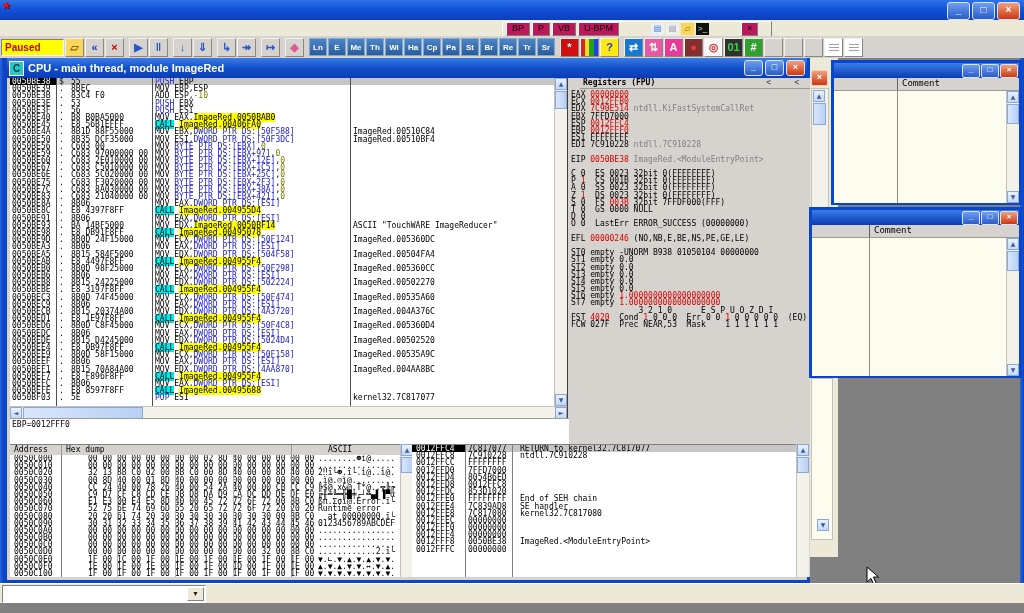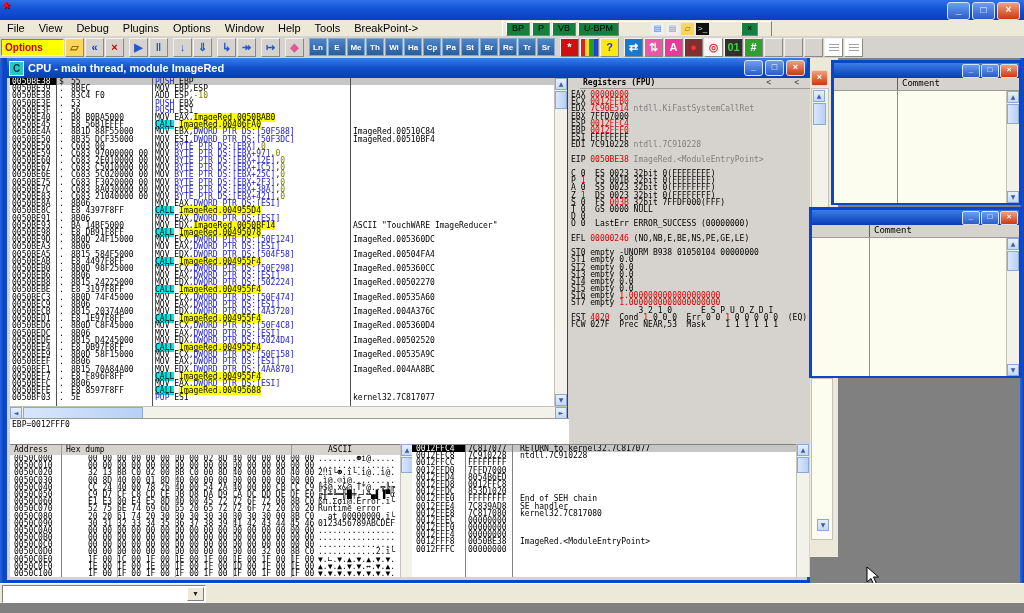--- a/index.html
+++ b/index.html
@@ -10,21 +10,21 @@
     background:linear-gradient(180deg,#2E72E8 0%,#1353D6 45%,#0A3EC0 100%);display:flex;align-items:center;}
   #app-icon{width:16px;height:16px;margin-left:3px;color:#E01818;font-weight:bold;font-size:17px;line-height:14px;text-shadow:1px 1px 0 #600;}
   #wincontrols{position:absolute;right:4px;top:2px;display:flex;gap:2px;}
   .xpbtn{width:21px;height:16px;border-radius:3px;border:1px solid #D8E4F8;
     background:linear-gradient(#6E9EF0,#2A5CC8);color:#fff;font-size:10px;line-height:14px;text-align:center;font-weight:bold;}
   .xpbtn.close{background:linear-gradient(#F0A080,#CC3810);}
   #menubar{position:absolute;left:0;top:20px;width:1024px;height:16px;background:#ECE9D8;border-bottom:1px solid #D0CDBD;display:flex;align-items:center;}
   .mitem{padding:1px 7px;color:#000;}
   #pluginbar{position:absolute;left:502px;top:1px;height:14px;display:flex;align-items:center;gap:2px;
     border:1px solid;border-color:#fff #808080 #808080 #fff;background:#ECE9D8;padding:0 3px;width:262px;}
-  .pbtn{height:12px;padding:0 5px;font-size:9px;line-height:11px;background:#15803d;border:1px solid;border-color:#fff #808080 #808080 #fff;}
+  .pbtn{height:12px;padding:0 5px;font-size:9px;line-height:11px;background:#be185d;border:1px solid;border-color:#fff #808080 #808080 #fff;}
   .picon{width:13px;height:12px;font-size:8px;line-height:12px;text-align:center;overflow:hidden;}
   #pluginbar .gap{width:28px;}
   #toolbar{position:absolute;left:0;top:36px;width:1024px;height:22px;background:#D6D3CE;border-bottom:1px solid #9C9A94;display:flex;align-items:center;}
   #paused{width:58px;height:15px;margin-left:1px;background:#FFFF00;color:#D00000;font-weight:bold;font-size:10px;line-height:15px;padding-left:3px;
     border:1px solid;border-color:#808080 #fff #fff #808080;}
   .tbtn{width:17px;height:17px;margin-left:1px;display:flex;align-items:center;justify-content:center;
     background:#D6D3CE;border:1px solid;border-color:#F4F2EC #8A8880 #8A8880 #F4F2EC;font-weight:bold;font-size:11px;}
   .lbtn{width:16px;height:16px;margin-left:1px;background:linear-gradient(#4E86C8,#2A5C9C);color:#fff;
     font-size:8px;font-weight:bold;display:flex;align-items:center;justify-content:center;border:1px solid #7FA8D0;}
   .rainbow{background:linear-gradient(90deg,#E02020 0 25%,#F0E020 25% 50%,#20A020 50% 75%,#2040E0 75% 100%)!important;}
@@ -117,48 +117,37 @@
   <div id="titlebar">
     <div id="app-icon">*</div>
     <div id="wincontrols">
       <div class="xpbtn">_</div>
       <div class="xpbtn">□</div>
       <div class="xpbtn close">×</div>
     </div>
   </div>
 
   <div id="menubar">
-    <div id="menu-items" style="display:flex;">
-        <div class="mitem">File</div>
-        <div class="mitem">View</div>
-        <div class="mitem">Debug</div>
-        <div class="mitem">Plugins</div>
-        <div class="mitem">Options</div>
-        <div class="mitem">Window</div>
-        <div class="mitem">Help</div>
-        <div class="mitem">Tools</div>
-        <div class="mitem">BreakPoint-&gt;</div>
-      </div>
     <div id="pluginbar">
         <div class="pbtn">BP</div>
         <div class="pbtn">P</div>
         <div class="pbtn">VB</div>
         <div class="pbtn">U-BPM</div>
         <div class="gap"></div>
         <div class="picon" style="background: rgb(232, 240, 252);"><span style="color: rgb(56, 104, 200);">▤</span></div>
         <div class="picon" style="background: rgb(239, 239, 239);"><span style="color: rgb(120, 136, 160);">▤</span></div>
         <div class="picon" style="background: rgb(250, 214, 92);"><span style="color: rgb(138, 109, 0);">▱</span></div>
         <div class="picon" style="background: rgb(16, 16, 16);"><span style="color: rgb(200, 248, 200);">&gt;_</span></div>
         <div class="gap"></div>
         <div class="pbtn">×</div>
       </div>
   </div>
 
   <div id="toolbar">
-    <div id="paused">Options</div>
+    <div id="paused">Paused</div>
   <div class="tbtn" style="background: rgb(250, 214, 92);">
         <span style="color: rgb(138, 109, 0);">▱</span>
       </div>
       <div class="tbtn">
         <span style="color: rgb(16, 64, 192);">«</span>
       </div>
       <div class="tbtn">
         <span style="color: rgb(200, 0, 0);">×</span>
       </div>
       <div class="tsep"></div>

